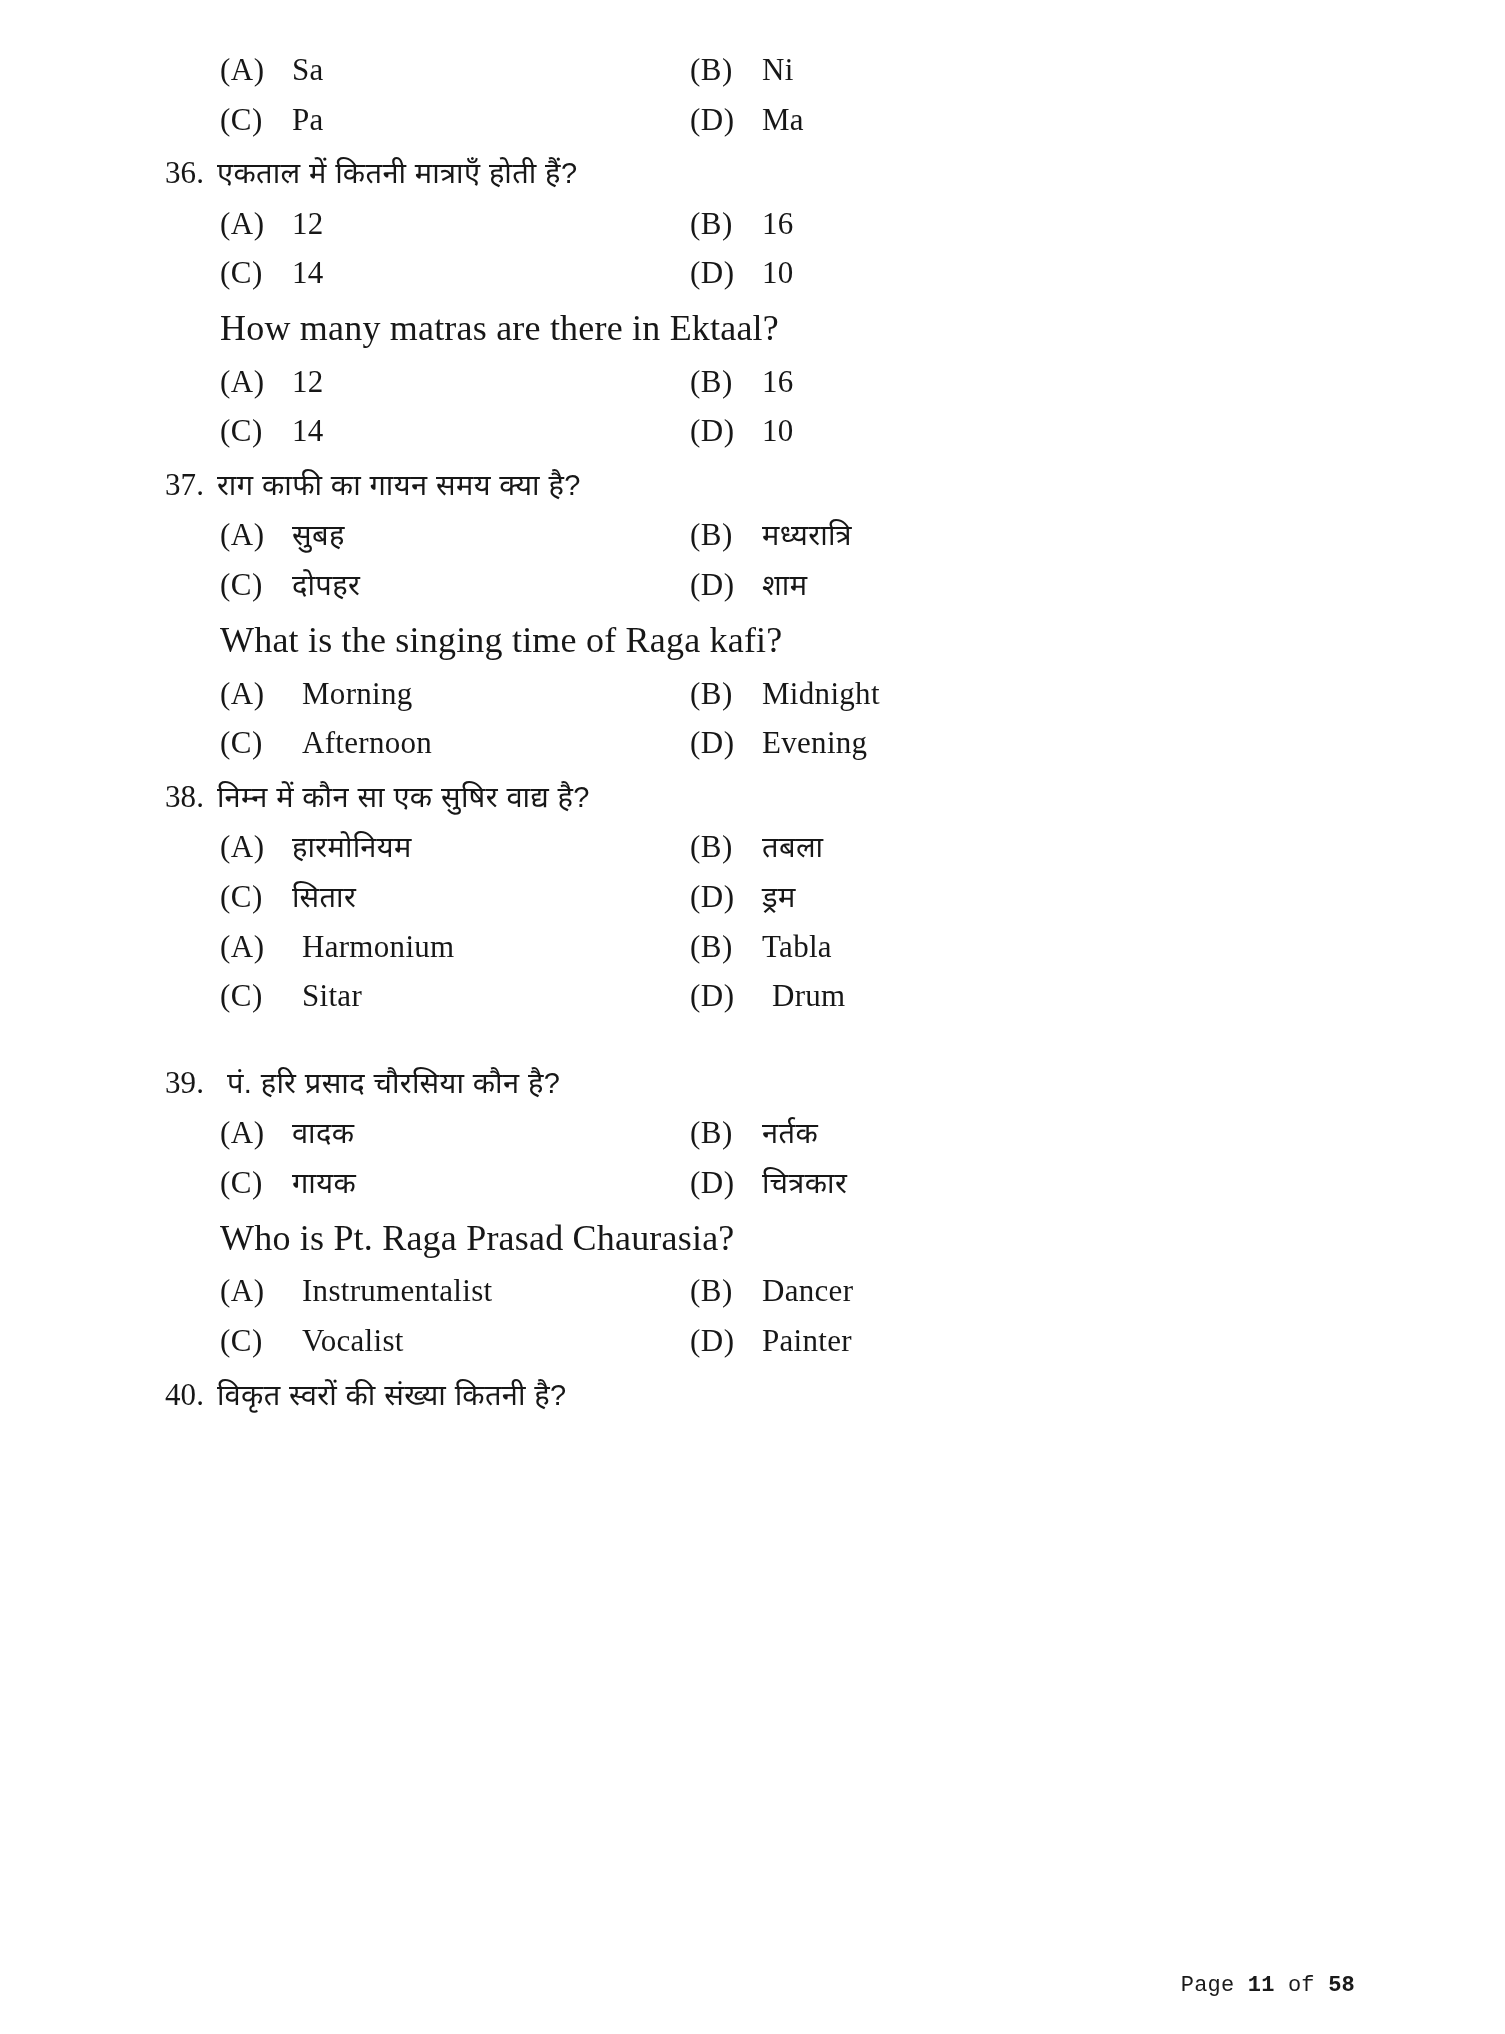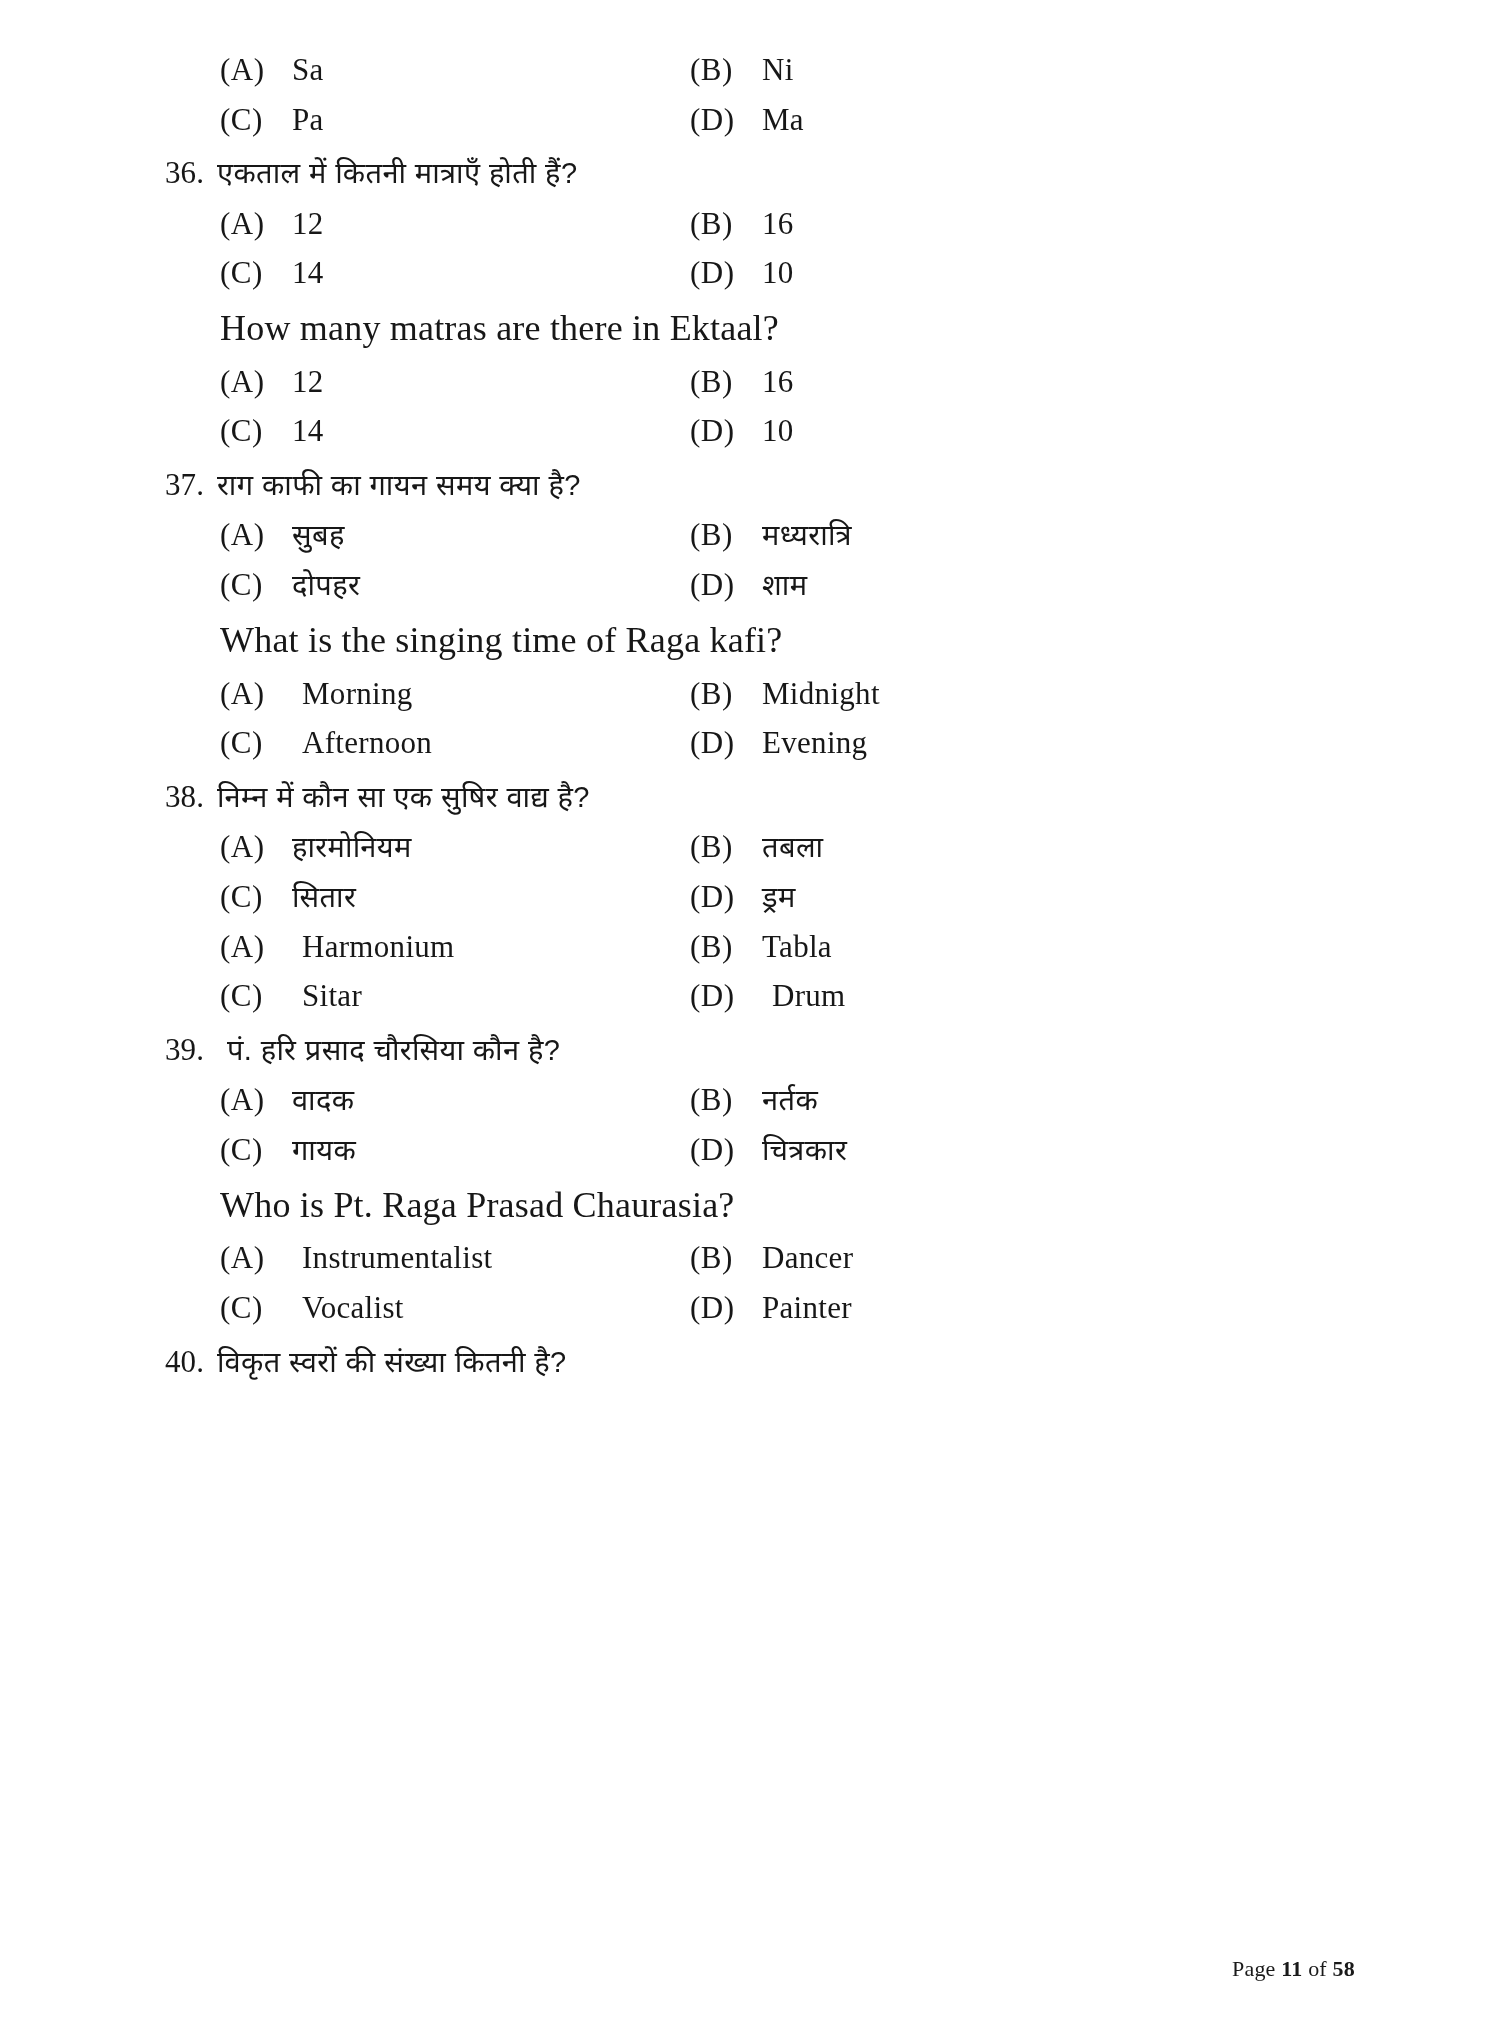--- a/index.html
+++ b/index.html
@@ -31,21 +31,21 @@
     line-height: 1.30;
     letter-spacing: 0.1px;
     margin: 14px 0 6px 0;
   }
   .qnum {
     min-width: 52px;
     flex: 0 0 auto;
     text-align: left;
     font-size: 31px;
   }
-  .qnum.wide { min-width: 62px; }
+  .qnum.wide { min-width: 62px; margin-top: 33px; }
   .qtext { flex: 1 1 auto; }
 
   .qtext.deva, .opt-text.deva, .qtext-deva {
     font-family: "Liberation Sans", "DejaVu Sans", sans-serif;
     font-size: 29px;
     letter-spacing: 0.4px;
   }
 
   .stem-en {
     font-size: 36px;
@@ -77,23 +77,23 @@
     flex: 1 1 auto;
     letter-spacing: 0.3px;
   }
   .opt-text.underline { text-underline-offset: 3px; }
   .opt-text.indent { padding-left: 10px; }
 
   
   #footer {
     position: absolute;
     right: 150px;
-    bottom: 52px;
+    bottom: 36px;
     font-size: 22px;
-    font-family: Liberation Serif, serif;
+    font-family: Liberation Mono, monospace;
     color: #1a1a1a;
     letter-spacing: 0.2px;
   }
   #footer .pnum { font-weight: bold; }
 </style>
 </head>
 <body>
 
 <div id="page">
 

